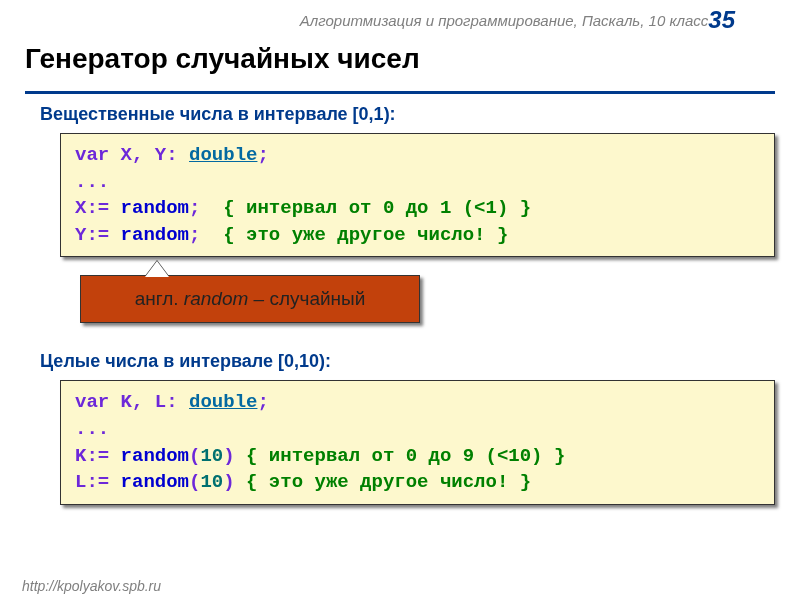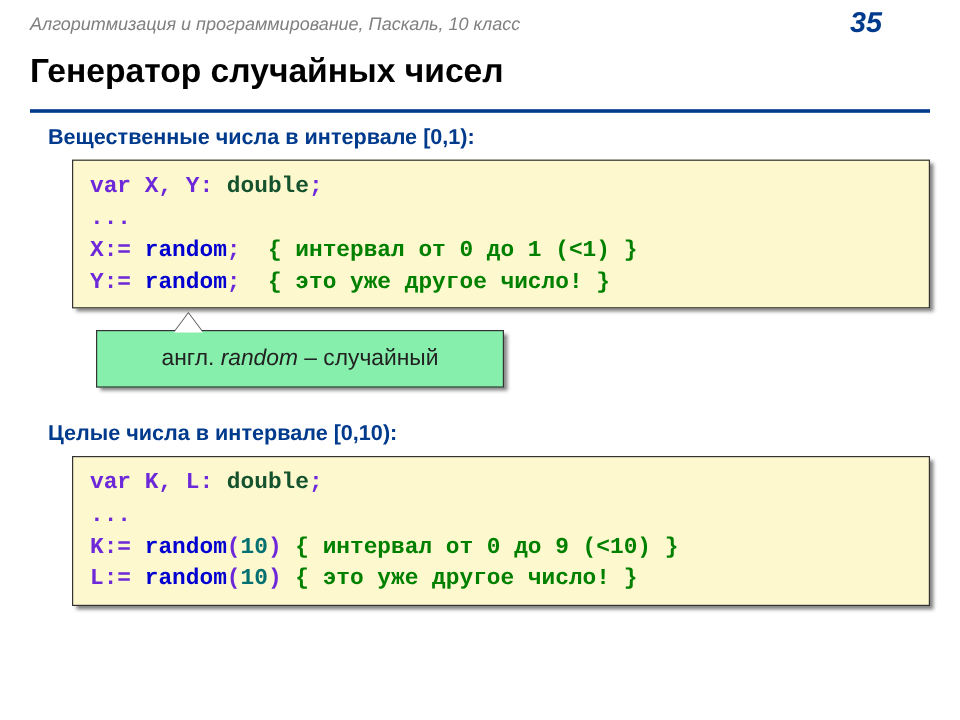--- a/index.html
+++ b/index.html
@@ -9,26 +9,25 @@
     height: 600px;
     font-family: Arial, sans-serif;
     background: #fff;
     position: relative;
     overflow: hidden;
   }
   .header-bar {
     height: 30px;
     padding: 5px 25px 0 25px;
     display: flex;
-    justify-content: space-between;
+    justify-content: flex-end;
     align-items: center;
     color: #808080;
     font-style: italic;
     font-size: 15px;
-    gap: 17px;
   }
   .page-num {
     font-weight: bold;
     font-style: italic;
     color: #003a8c;
     font-size: 24px;
     padding-right: 40px;
   }
   .title {
     font-size: 28px;
@@ -50,31 +49,31 @@
     border: 1px solid #333;
     box-shadow: 3px 3px 3px rgba(0,0,0,0.5);
     padding: 8px 14px;
     font-family: "Courier New", monospace;
     font-size: 19px;
     font-weight: bold;
     line-height: 1.4;
     white-space: pre;
   }
   .kw-black { color: #6d28d9; }
-  .kw-red { color: #14532d; }
+  .kw-red { color: #0369a1; text-decoration: underline; }
   .kw-blue { color: #0000d0; }
   .kw-green { color: #008000; }
   .kw-teal { color: #007070; }
   .note-wrap {
     position: relative;
     margin: 18px 0 0 80px;
     width: 340px;
   }
   .note-box {
-    background: #86efac;
+    background: #c2410c;
     border: 1px solid #333;
     box-shadow: 3px 3px 3px rgba(0,0,0,0.5);
     padding: 12px 18px;
     font-size: 19px;
     color: #222;
     text-align: center;
   }
   .note-box em { font-style: italic; }
   .pointer {
     position: absolute;
@@ -123,13 +122,14 @@
 </div>
 
 <div class="subtitle" style="margin-top:28px">Целые числа в интервале [0,10):</div>
 
 <div class="code-box"><span class="kw-black">var K, L: </span><span class="kw-red">double</span><span class="kw-black">;</span>
 <span class="kw-black">...</span>
 <span class="kw-black">K:= </span><span class="kw-blue">random</span><span class="kw-black">(</span><span class="kw-teal">10</span><span class="kw-black">) </span><span class="kw-green">{ интервал от 0 до 9 (&lt;10) }</span>
 <span class="kw-black">L:= </span><span class="kw-blue">random</span><span class="kw-black">(</span><span class="kw-teal">10</span><span class="kw-black">) </span><span class="kw-green">{ это уже другое число! }</span></div>
 
 <div class="footer">
+  <span>http://kpolyakov.spb.ru</span>
 </div>
 
 </body></html>

